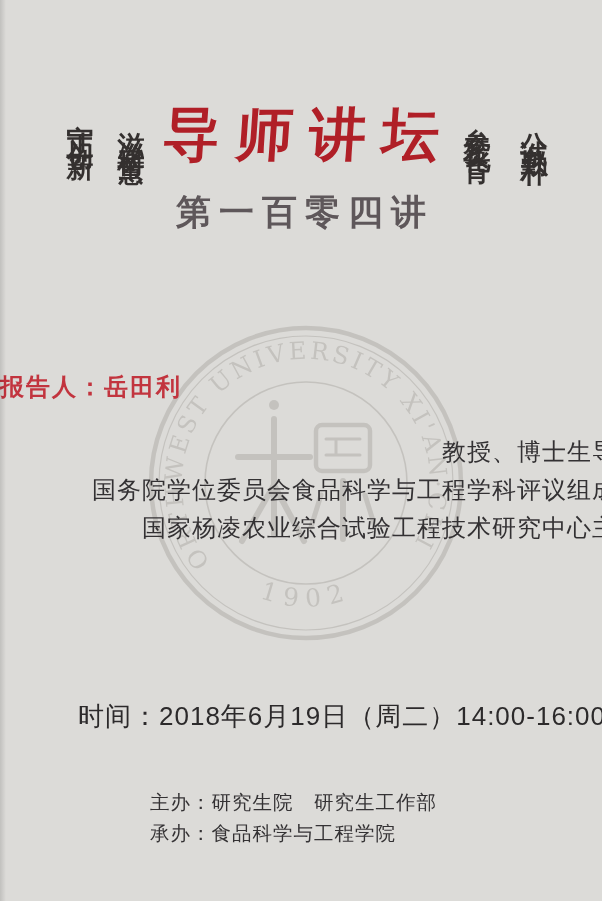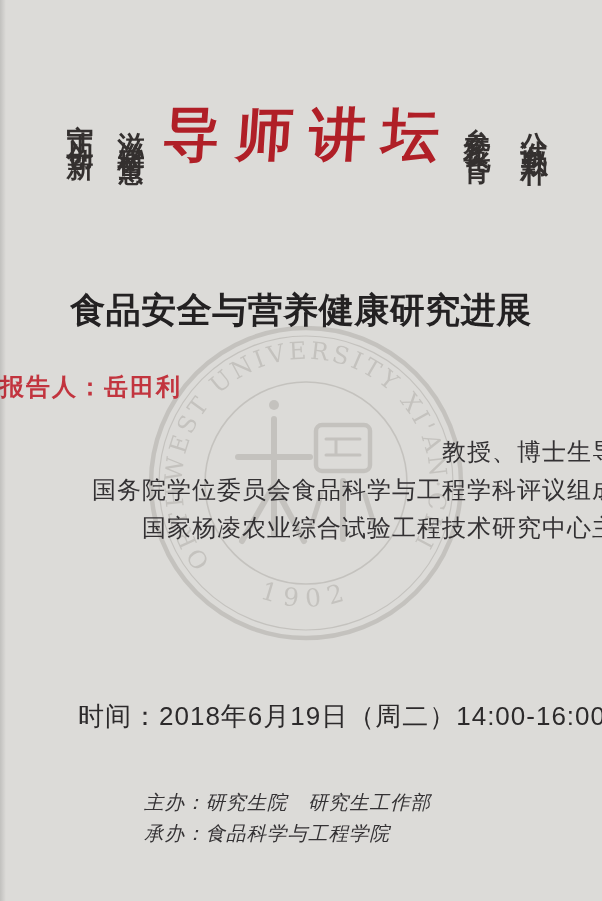--- a/index.html
+++ b/index.html
@@ -53,23 +53,23 @@
     color:#333133;z-index:3;text-align:right;
   }
   .credentials li{white-space:pre;}
   .schedule{
     position:absolute;left:78px;top:699px;
     font-size:26px;line-height:35px;letter-spacing:1px;
     color:#2c2a2b;z-index:3;
   }
   .schedule div{white-space:pre;}
   .organizers{
-    position:absolute;left:144px;top:787px;
+    position:absolute;left:150px;top:787px;
     font-size:19.5px;line-height:31px;letter-spacing:1px;
-    color:#343234;z-index:3;font-style:italic;
+    color:#343234;z-index:3;
   }
   .organizers div{white-space:pre;}
   
   .seal{position:absolute;left:138px;top:311px;z-index:1;}
   .seal .ink{stroke:#7a766f;fill:none;}
   .seal text{fill:#7a766f;font-family:"DejaVu Serif",serif;}
 </style>
 </head>
 <body>
 
@@ -104,22 +104,22 @@
       <path class="ink" stroke-width="5" d="M 59,12 L 69,44"></path>
     </g>
   </svg>
 
   <div class="motto motto-l1">守正创新</div>
   <div class="motto motto-l2">滋兰树蕙</div>
   <div class="motto motto-r1">参赞化育</div>
   <div class="motto motto-r2">公诚勤朴</div>
 
   <div class="brush-title">导师讲坛</div>
+  <div class="subtitle">第一百零四讲</div>
 
-  <h1 class="lecture-title">食品安全与营养健康研究进展</h1>
   <div class="speaker">报告人：岳田利</div>
 
   <ul class="credentials">
     <li>教授、博士生导师</li>
     <li>国务院学位委员会食品科学与工程学科评议组成员</li>
     <li>国家杨凌农业综合试验工程技术研究中心主任</li>
   </ul>
 
   <div class="schedule">
     <div>时间：2018年6月19日（周二）14:00-16:00</div>

